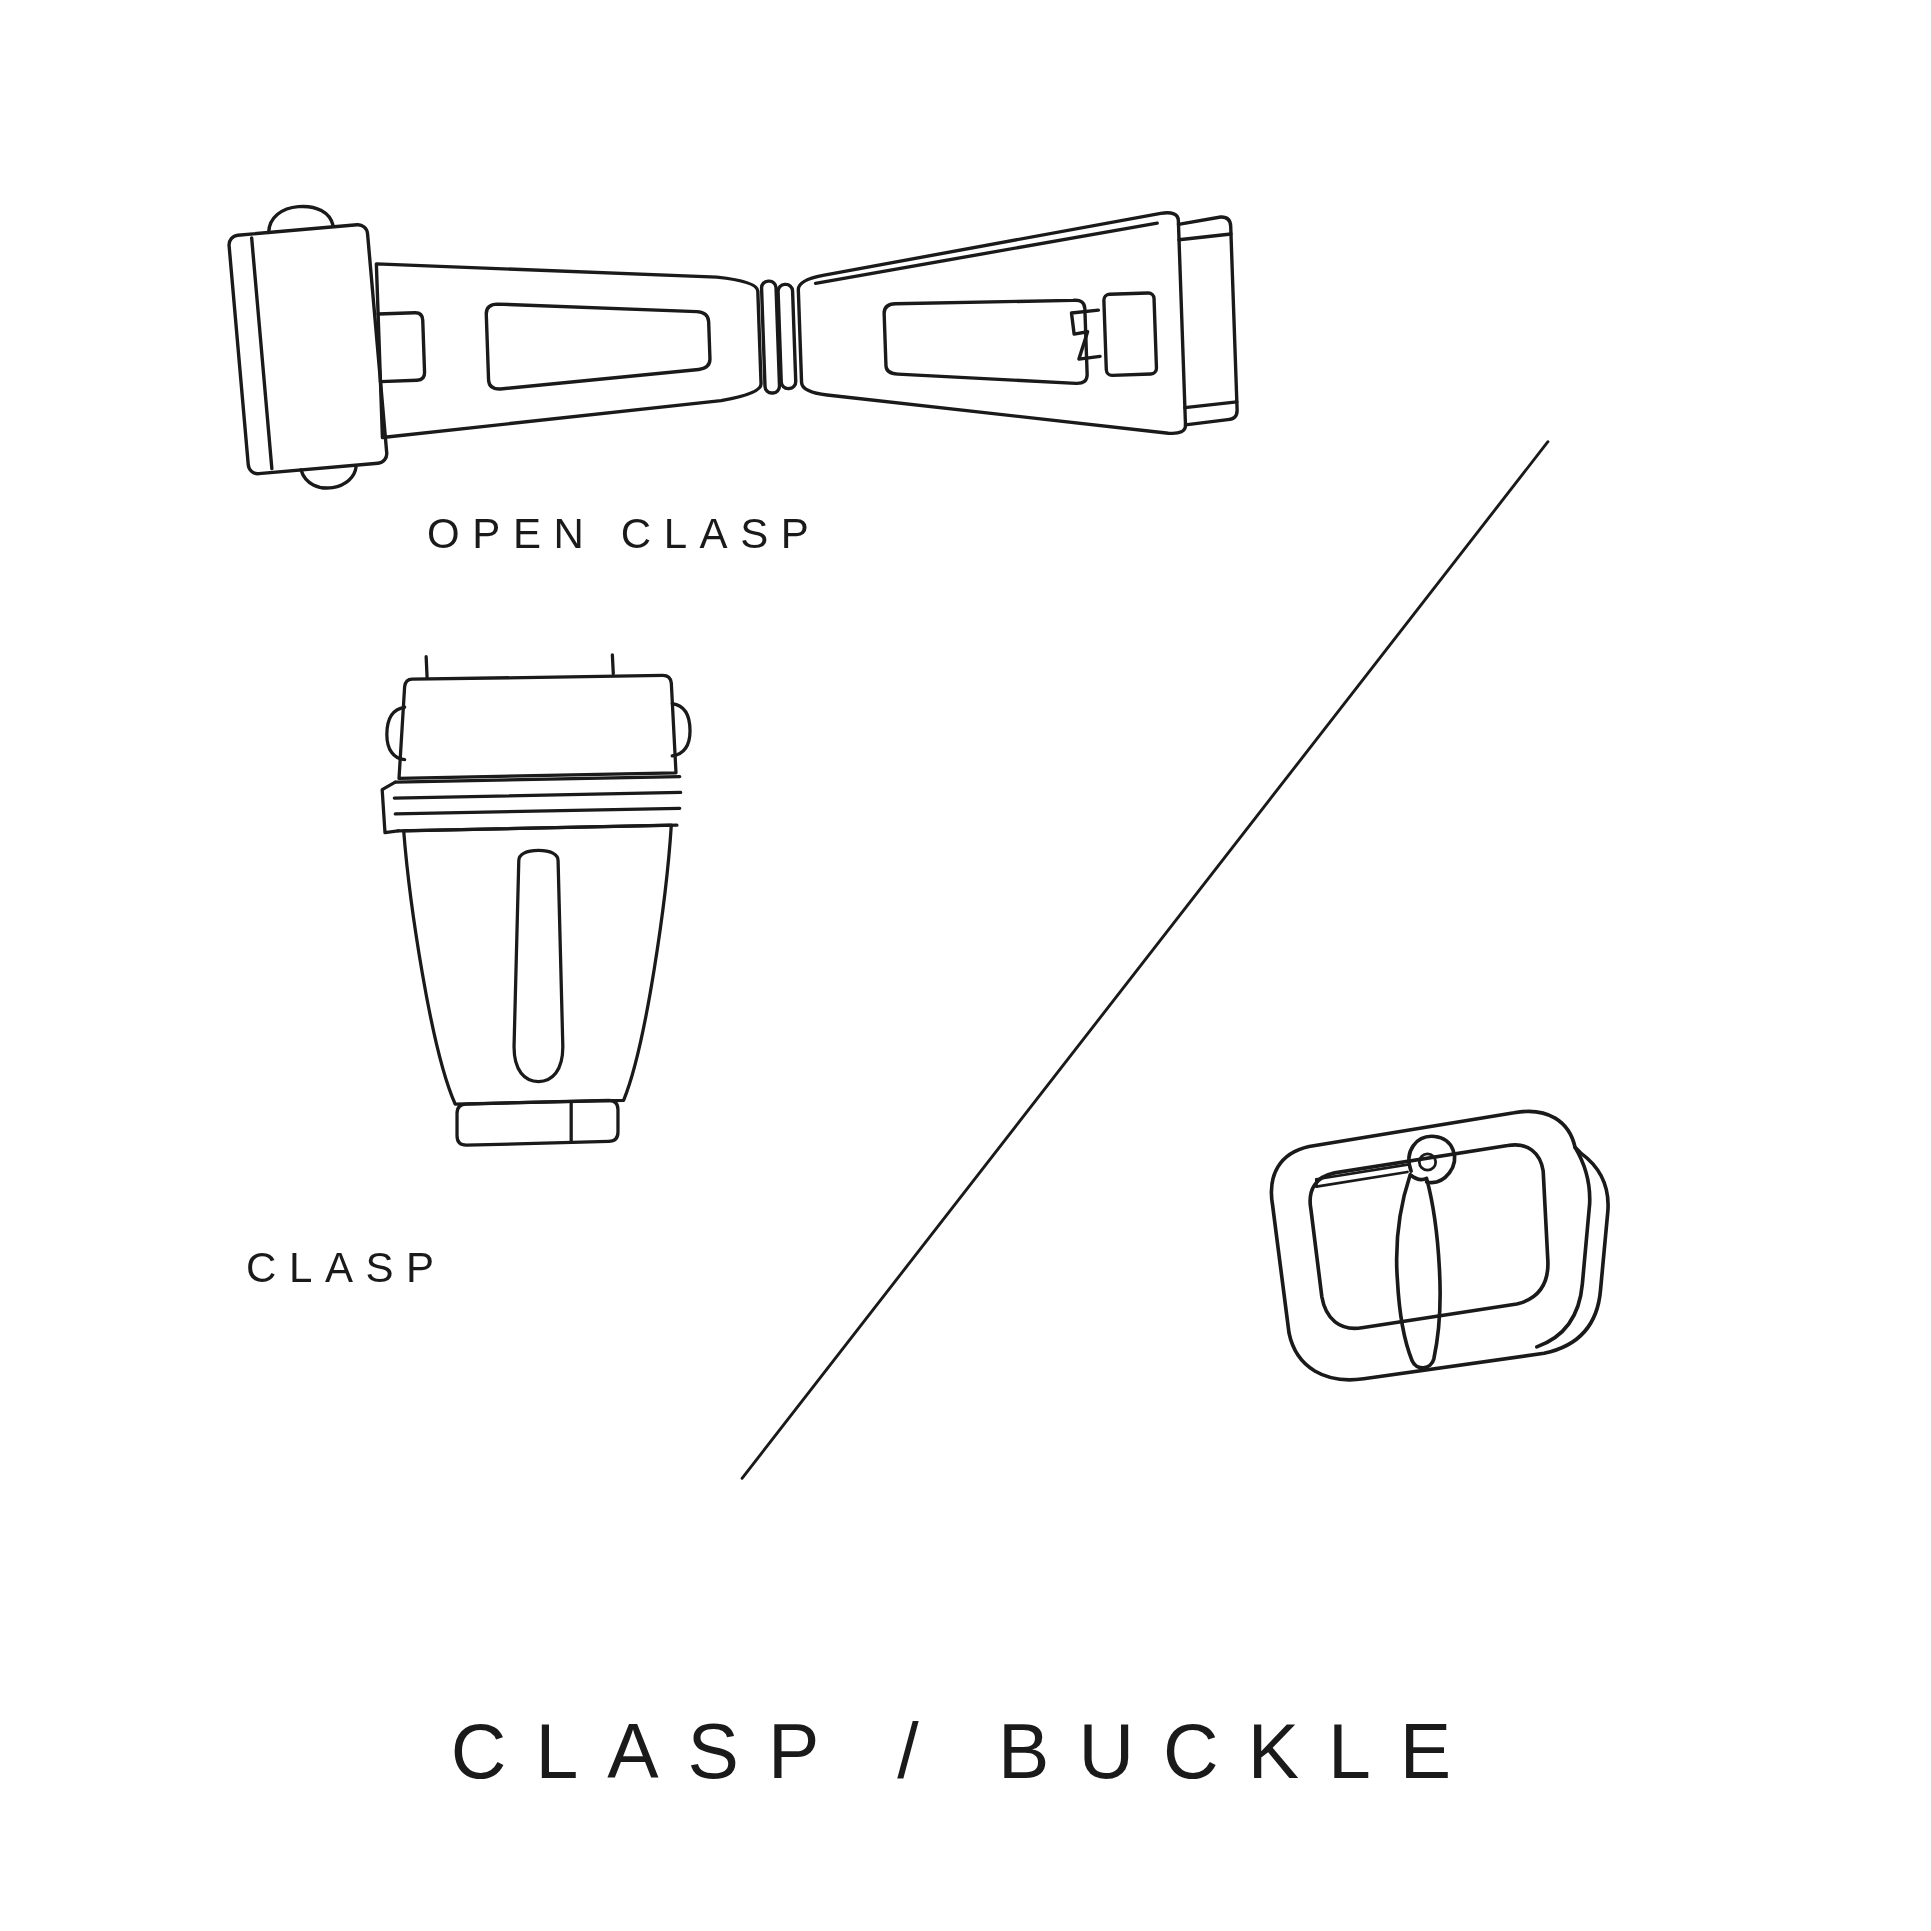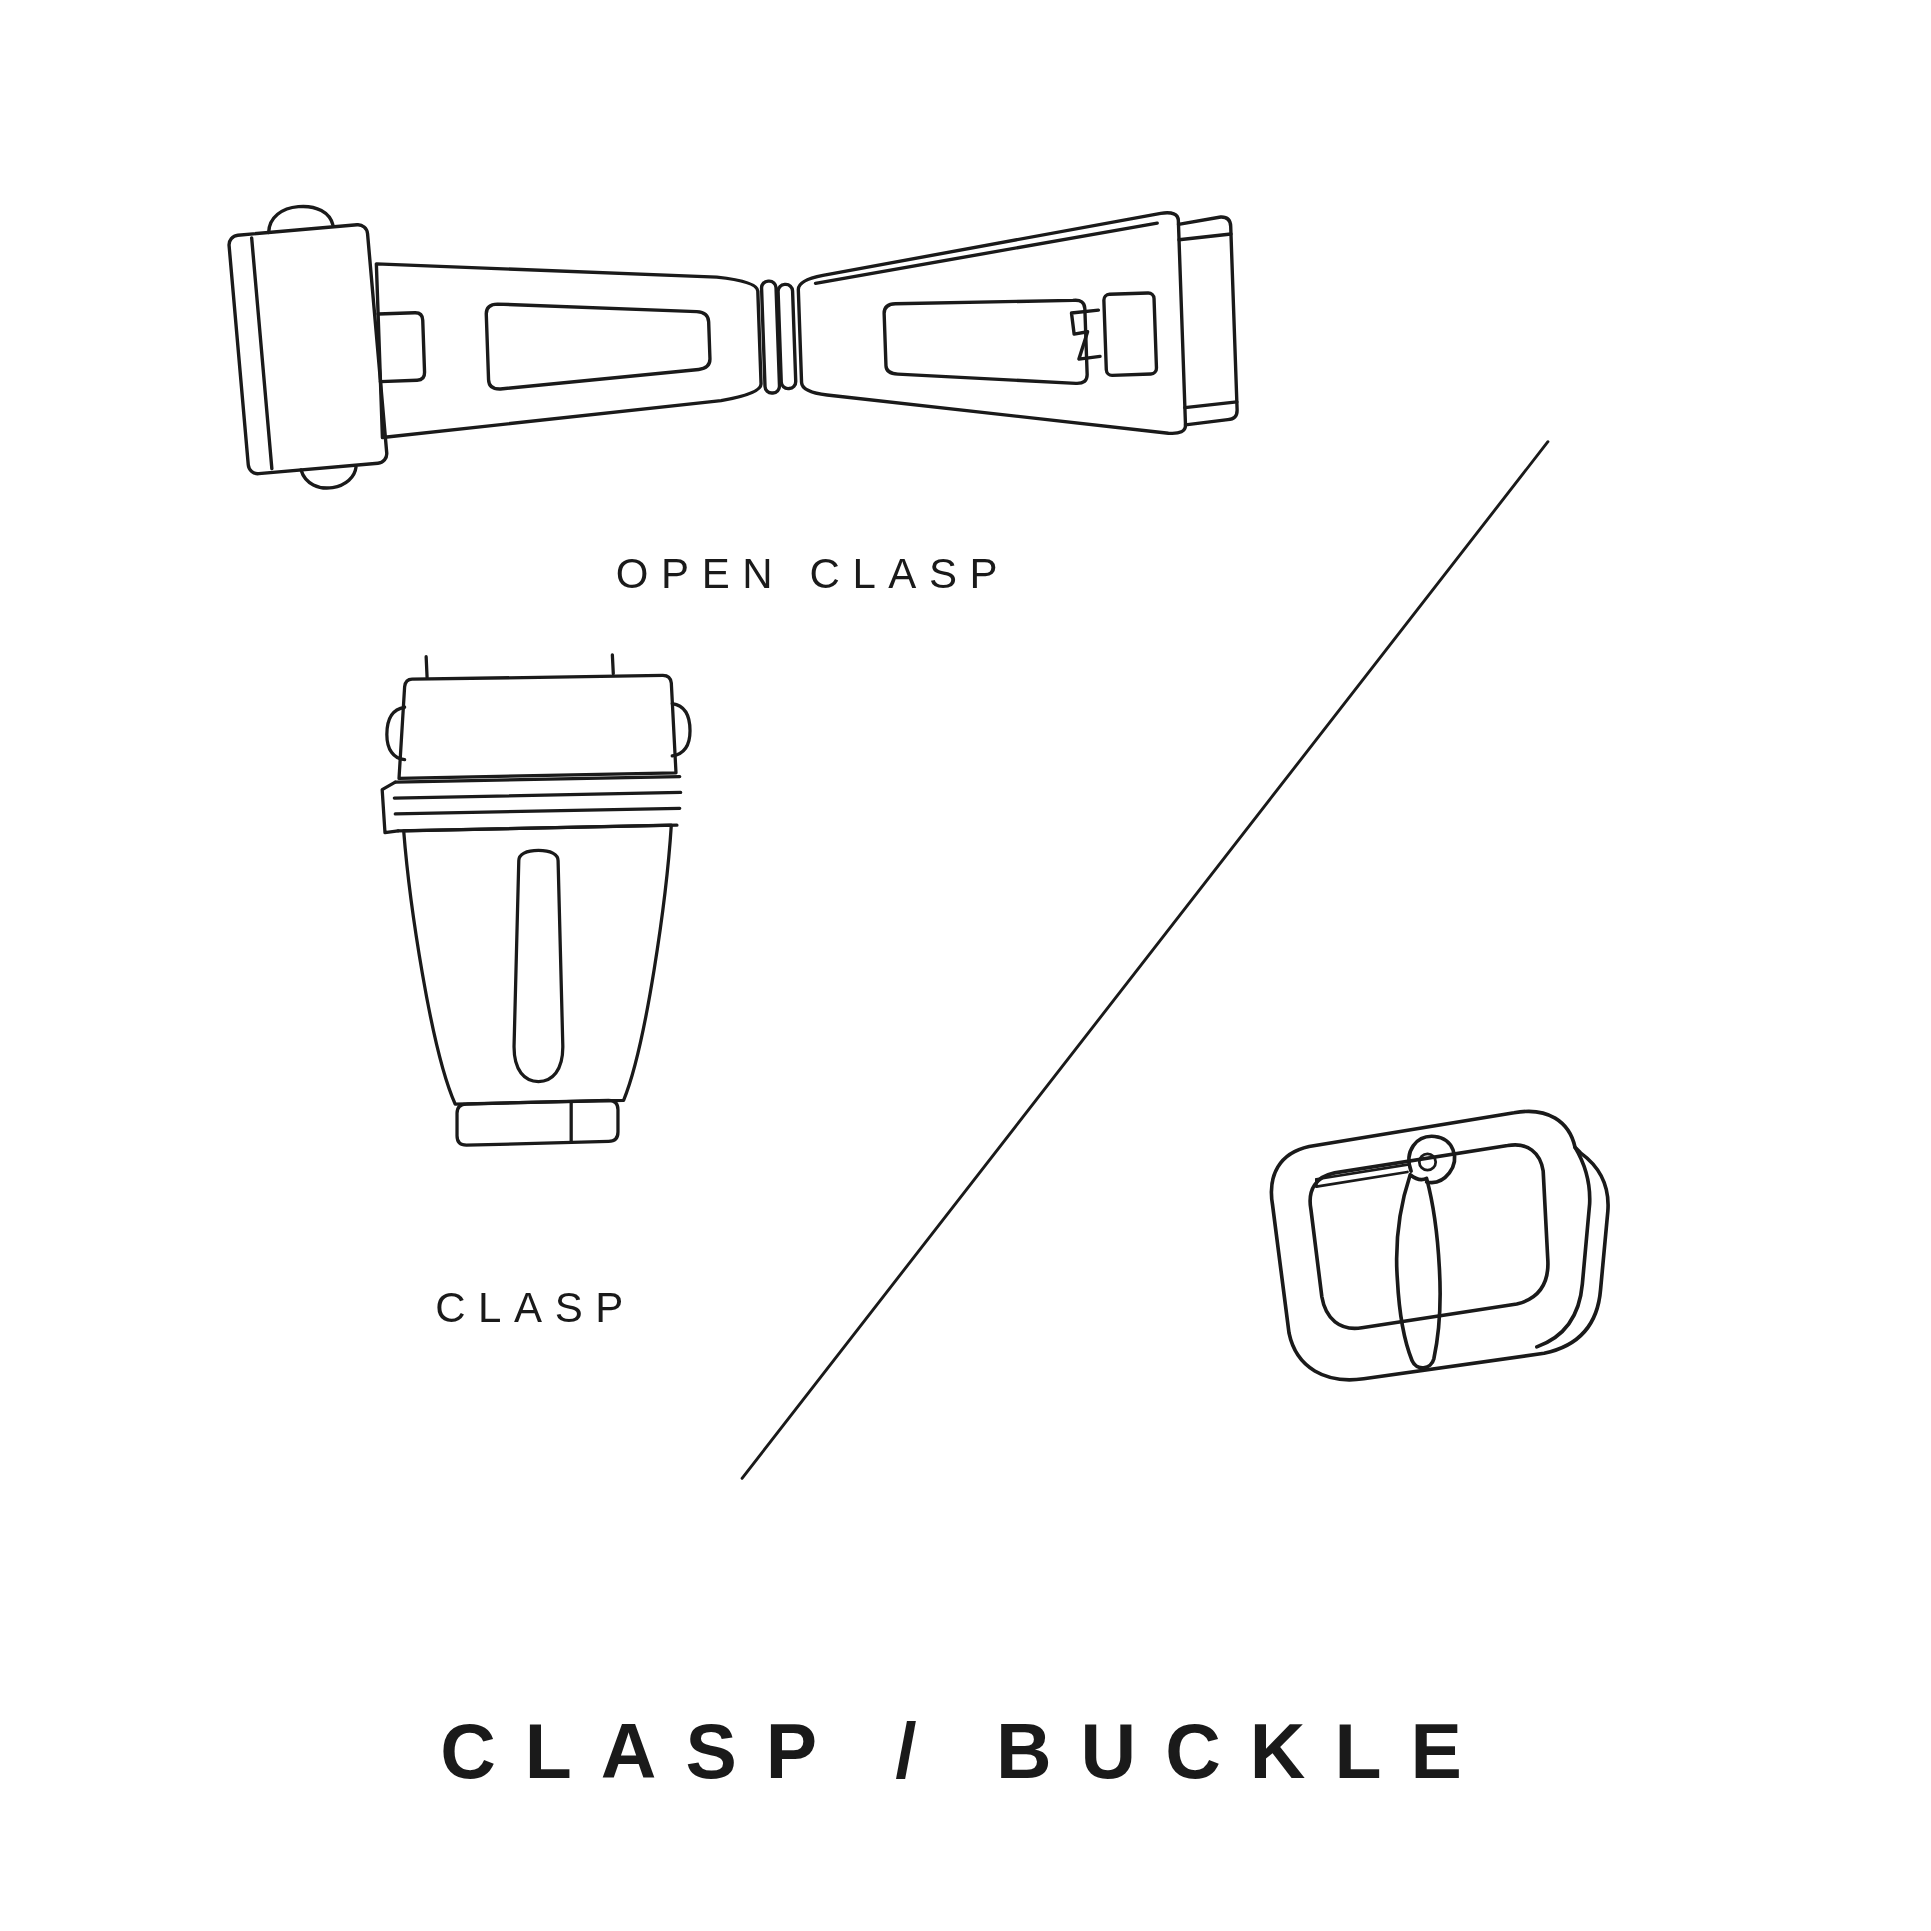--- a/index.html
+++ b/index.html
@@ -11,32 +11,31 @@
   body{
     width:1931px;height:1931px;position:relative;overflow:hidden;
     font-family:"Liberation Sans", sans-serif;color:var(--ink);
   }
   .abs{position:absolute;}
   svg.drawing{color:var(--ink);overflow:visible;}
   svg.drawing path, svg.drawing rect, svg.drawing line, svg.drawing ellipse, svg.drawing circle{
     stroke:currentColor;fill:none;stroke-linecap:round;stroke-linejoin:round;
   }
   .caption{
-    text-align:center;
+    text-align:left;
     font-size:42px;
     letter-spacing:12.6px;
     font-weight:400;
     color:var(--ink);
-    margin-top:40px;
   }
   .big-title{
     text-align:center;
     font-size:77px;
     letter-spacing:29px;
-    font-weight:700;
+    font-weight:400;
     color:var(--ink);
   }
 </style>
 </head>
 <body>
 
 <svg class="drawing abs" style="left:217px;top:183px;" width="1081" height="309" viewBox="0 0 1120 320">
   <g stroke-width="3.5" transform="rotate(-2 560 160)">
 
     <g transform="rotate(-3 92 155)">

